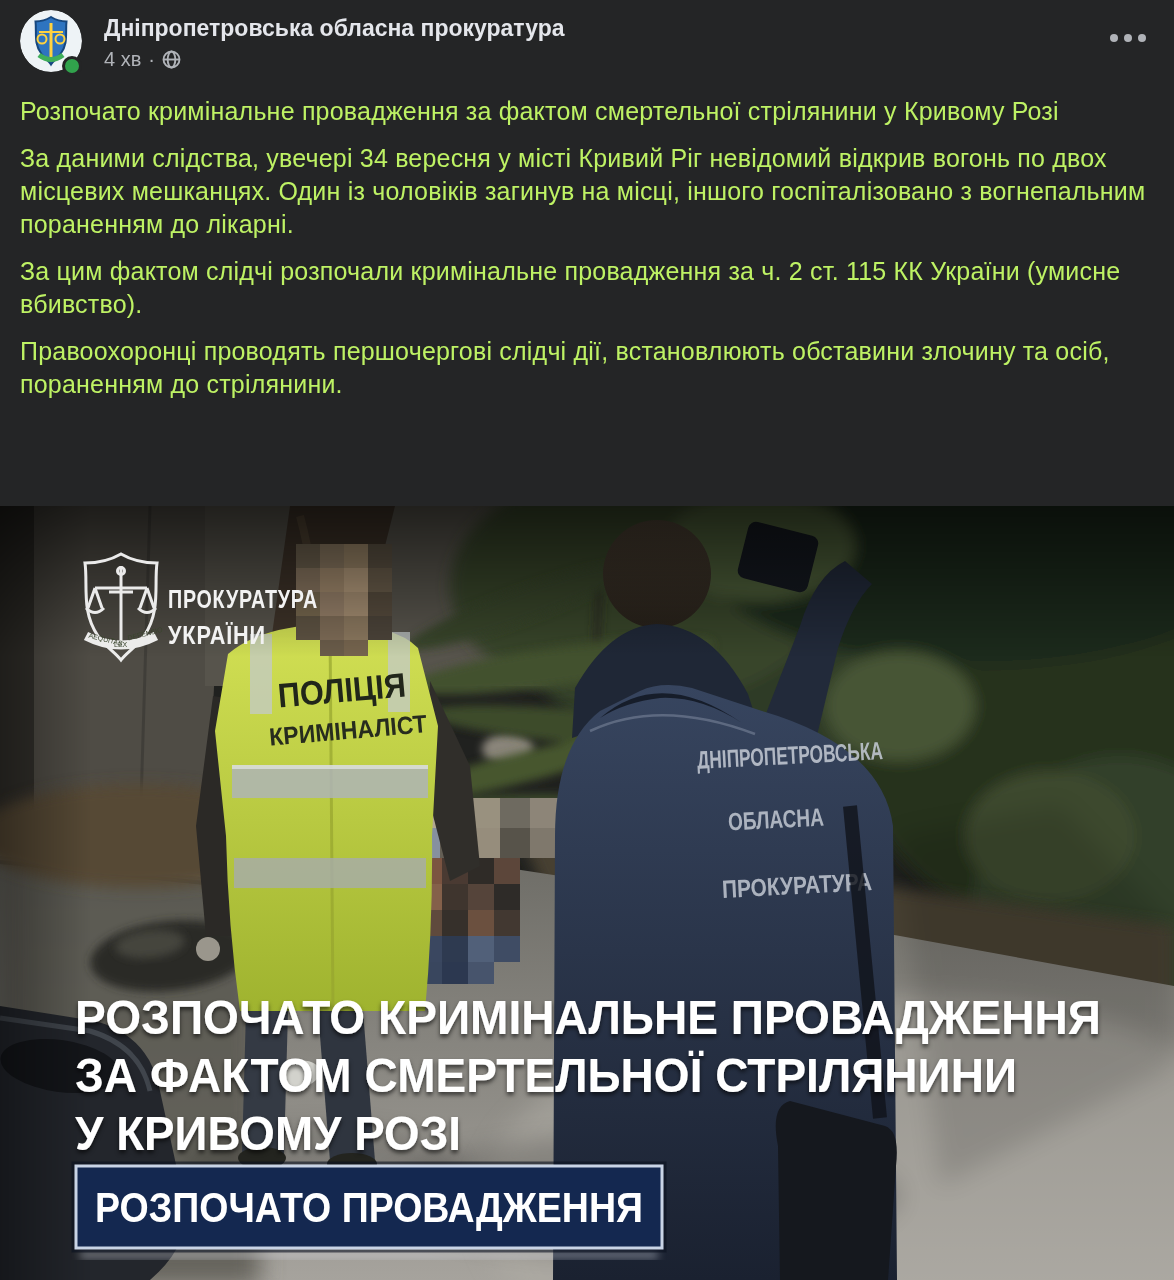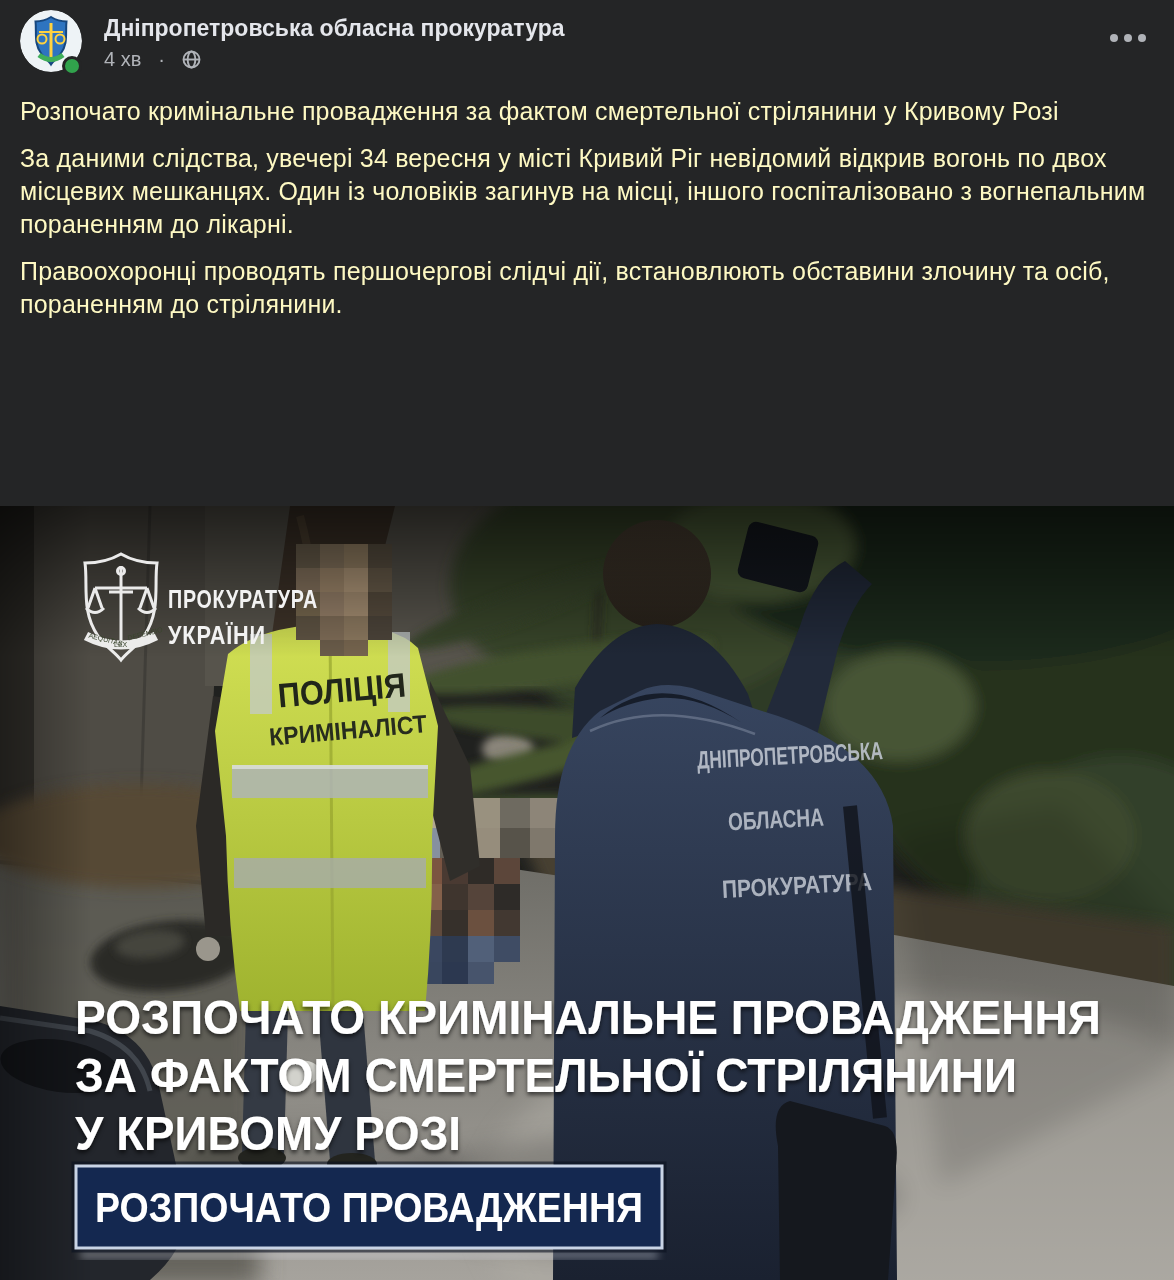--- a/index.html
+++ b/index.html
@@ -3,26 +3,26 @@
 <meta charset="utf-8">
 <style>
   html,body{margin:0;padding:0;background:#18191a;}
   .post{position:relative;width:1174px;height:1280px;background:#242526;overflow:hidden;
         font-family:"Liberation Sans","DejaVu Sans",sans-serif;}
   
   .avatar{position:absolute;left:20px;top:10px;width:62px;height:62px;border-radius:50%;overflow:hidden;cursor:pointer;}
   .presence{position:absolute;left:62px;top:56px;width:20px;height:20px;background:#31a24c;
             border:3px solid #242526;border-radius:50%;box-sizing:border-box;}
   .page-name{position:absolute;left:104px;top:15px;font-size:23px;font-weight:700;color:#e4e6eb;cursor:pointer;}
-  .meta{position:absolute;left:104px;top:48px;display:flex;align-items:center;gap:17px;
+  .meta{position:absolute;left:104px;top:48px;display:flex;align-items:center;gap:7px;
         font-size:20px;color:#b0b3b8;}
   .menu{position:absolute;left:1106px;top:30px;display:flex;gap:6px;cursor:pointer;background:none;border:none;padding:4px;}
   .menu i{width:8px;height:8px;border-radius:50%;background:#b0b3b8;display:block;}
   
-  .text-block{position:absolute;left:20px;top:95px;width:1134px;color:#fef9c3;
+  .text-block{position:absolute;left:20px;top:95px;width:1134px;color:#bef264;
               font-size:25px;line-height:33px;letter-spacing:.2px;}
   .text-block p{margin:0 0 14px 0;}
   
   .photo{position:absolute;left:0;top:506px;width:1174px;height:774px;cursor:pointer;}
   .photo svg{display:block;}
   svg text{font-family:"Liberation Sans","DejaVu Sans",sans-serif;}
 </style>
 </head>
 <body>
 
@@ -55,20 +55,21 @@
 
   <button class="menu" aria-label="options">
     <i></i>
       <i></i>
       <i></i>
   </button>
 
   <div class="text-block">
     <p>Розпочато кримінальне провадження за фактом смертельної стрілянини у Кривому Розі</p>
     <p>За даними слідства, увечері 34 вересня у місті Кривий Ріг невідомий відкрив вогонь по двох місцевих мешканцях. Один із чоловіків загинув на місці, іншого госпіталізовано з вогнепальним пораненням до лікарні.</p>
+    <p>За цим фактом слідчі розпочали кримінальне провадження за ч. 2 ст. 115 КК України (умисне вбивство).</p>
     <p>Правоохоронці проводять першочергові слідчі дії, встановлюють обставини злочину та осіб, пораненням до стрілянини.</p>
   </div>
 
   <div class="photo">
   <svg viewBox="0 0 1174 774" width="1174" height="774">
     <defs>
       <linearGradient id="roadGrad" x1="0" y1="0" x2="0" y2="1">
         <stop offset="0" stop-color="#6a6963"></stop>
             <stop offset="1" stop-color="#a6a39d"></stop>
       </linearGradient>

